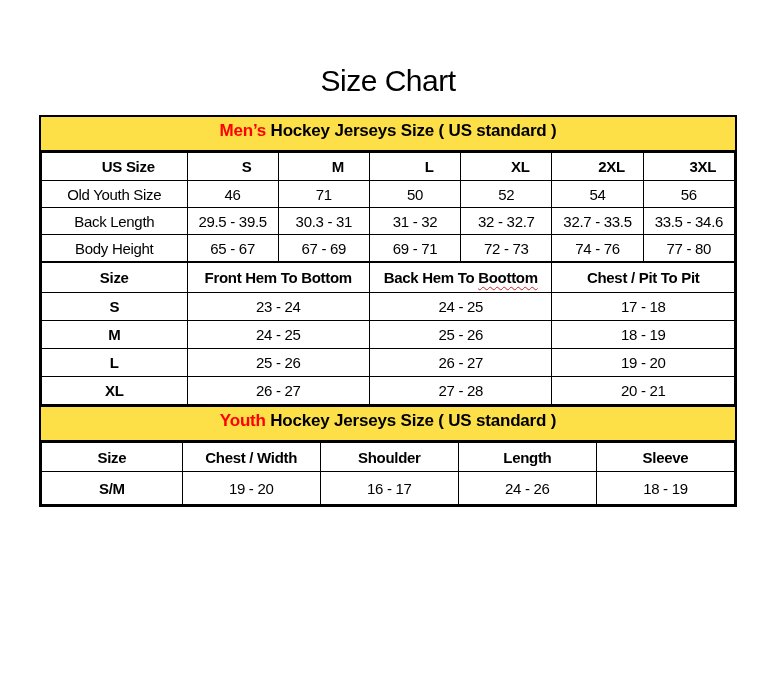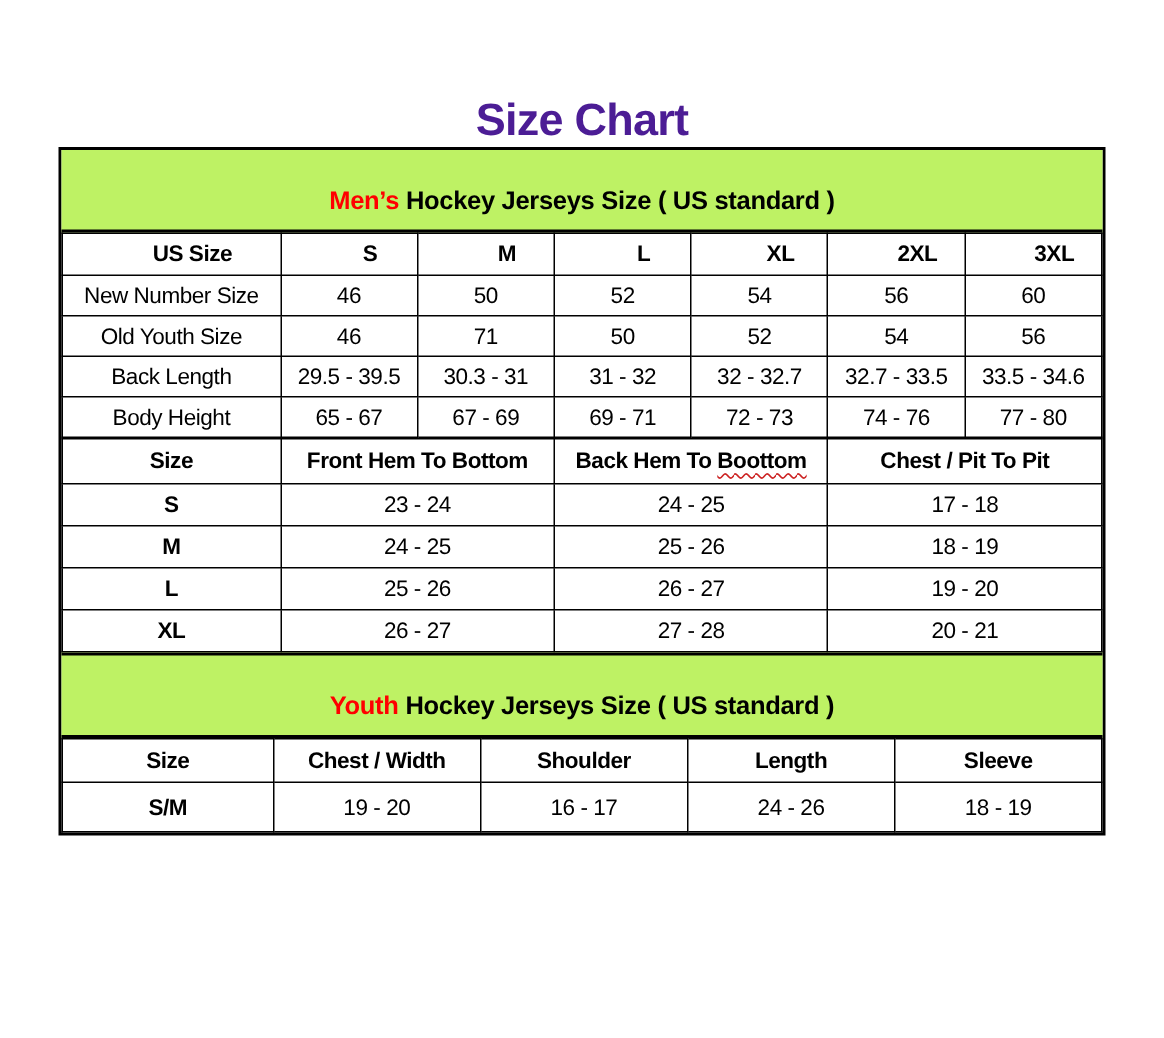--- a/index.html
+++ b/index.html
@@ -11,36 +11,37 @@
     color: #000000;
     overflow: hidden;
   }
   .page {
     width: 776px;
     height: 692px;
     padding-top: 64px;
   }
   .page-title {
     text-align: center;
-    color: #4c1d95;
+    color: #000000;
     font-size: 30px;
-    font-weight: bold;
+    font-weight: normal;
     letter-spacing: -0.5px;
+    margin-bottom: 17px;
   }
   .chart-stack {
     width: 698px;
     margin: 0 auto;
     border: 2px solid #000000;
   }
   .band {
-    background: #bef264;
+    background: #fde047;
     text-align: center;
     font-weight: bold;
     font-size: 17px;
-    padding: 24px 0 9px 0;
+    padding: 4px 0 9px 0;
     border-top: 2px solid #000000;
     border-bottom: 2px solid #000000;
     letter-spacing: -0.2px;
   }
   .section:first-of-type .band { border-top: none; }
   .band .accent { color: #FF0000; }
   table {
     width: 100%;
     border-collapse: collapse;
     table-layout: fixed;
@@ -98,29 +99,20 @@
               <th class="col-header">S</th>
               <th class="col-header">M</th>
               <th class="col-header">L</th>
               <th class="col-header">XL</th>
               <th class="col-header">2XL</th>
               <th class="col-header">3XL</th>
             </tr>
           </thead>
           <tbody>
             <tr>
-              <td class="row-label">New Number Size</td>
-              <td class="val">46</td>
-              <td class="val">50</td>
-              <td class="val">52</td>
-              <td class="val">54</td>
-              <td class="val">56</td>
-              <td class="val">60</td>
-            </tr>
-            <tr>
               <td class="row-label">Old Youth Size</td>
               <td class="val">46</td>
               <td class="val">71</td>
               <td class="val">50</td>
               <td class="val">52</td>
               <td class="val">54</td>
               <td class="val">56</td>
             </tr>
             <tr>
               <td class="row-label">Back Length</td>

